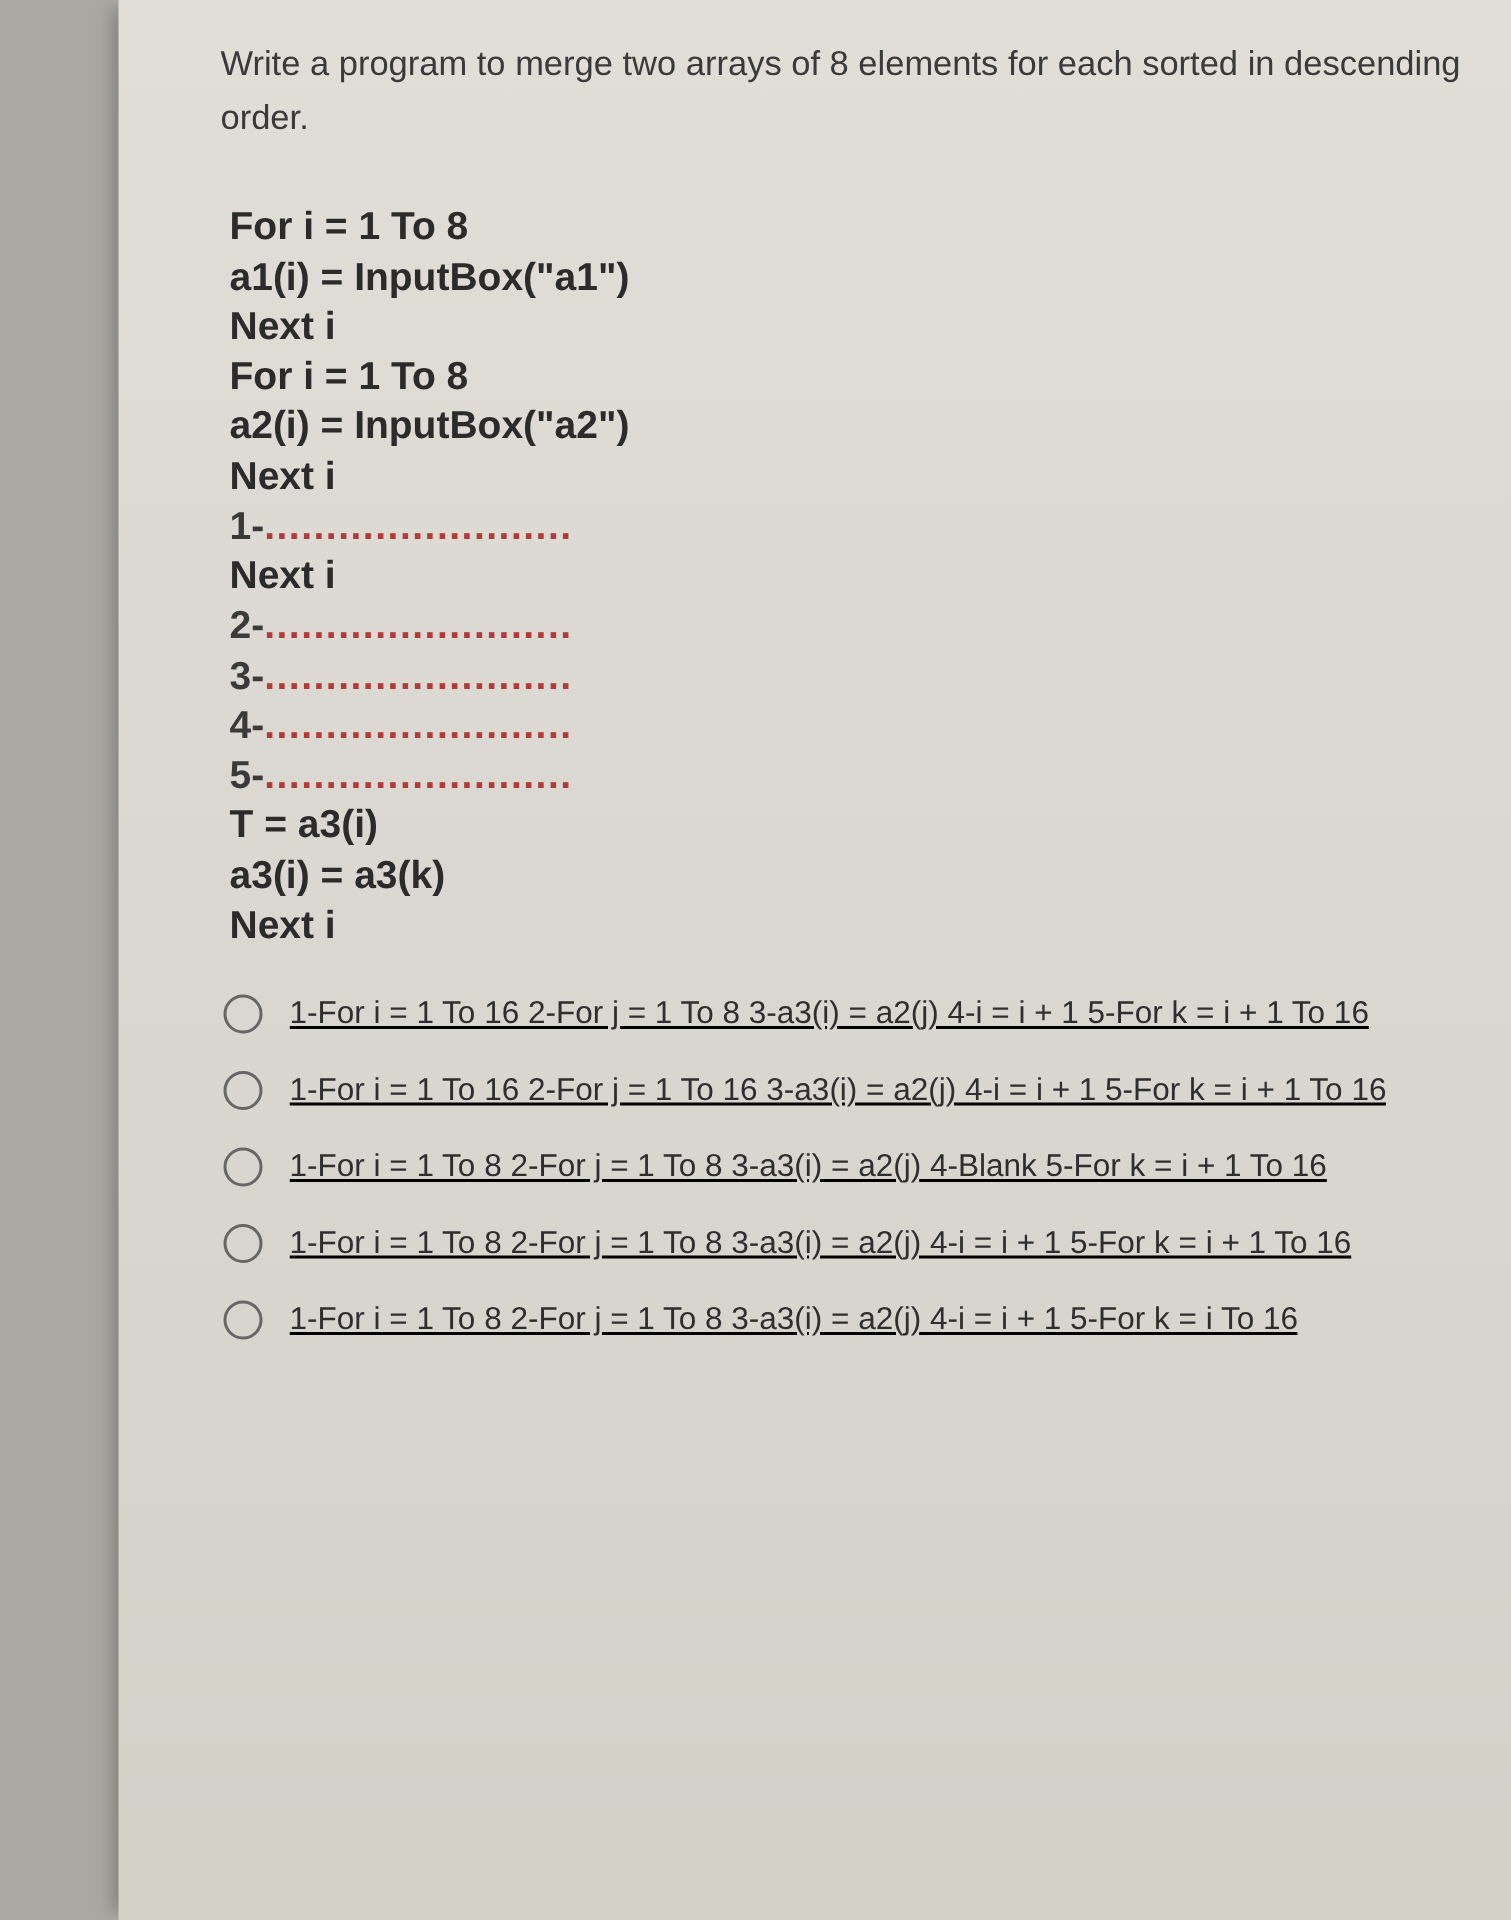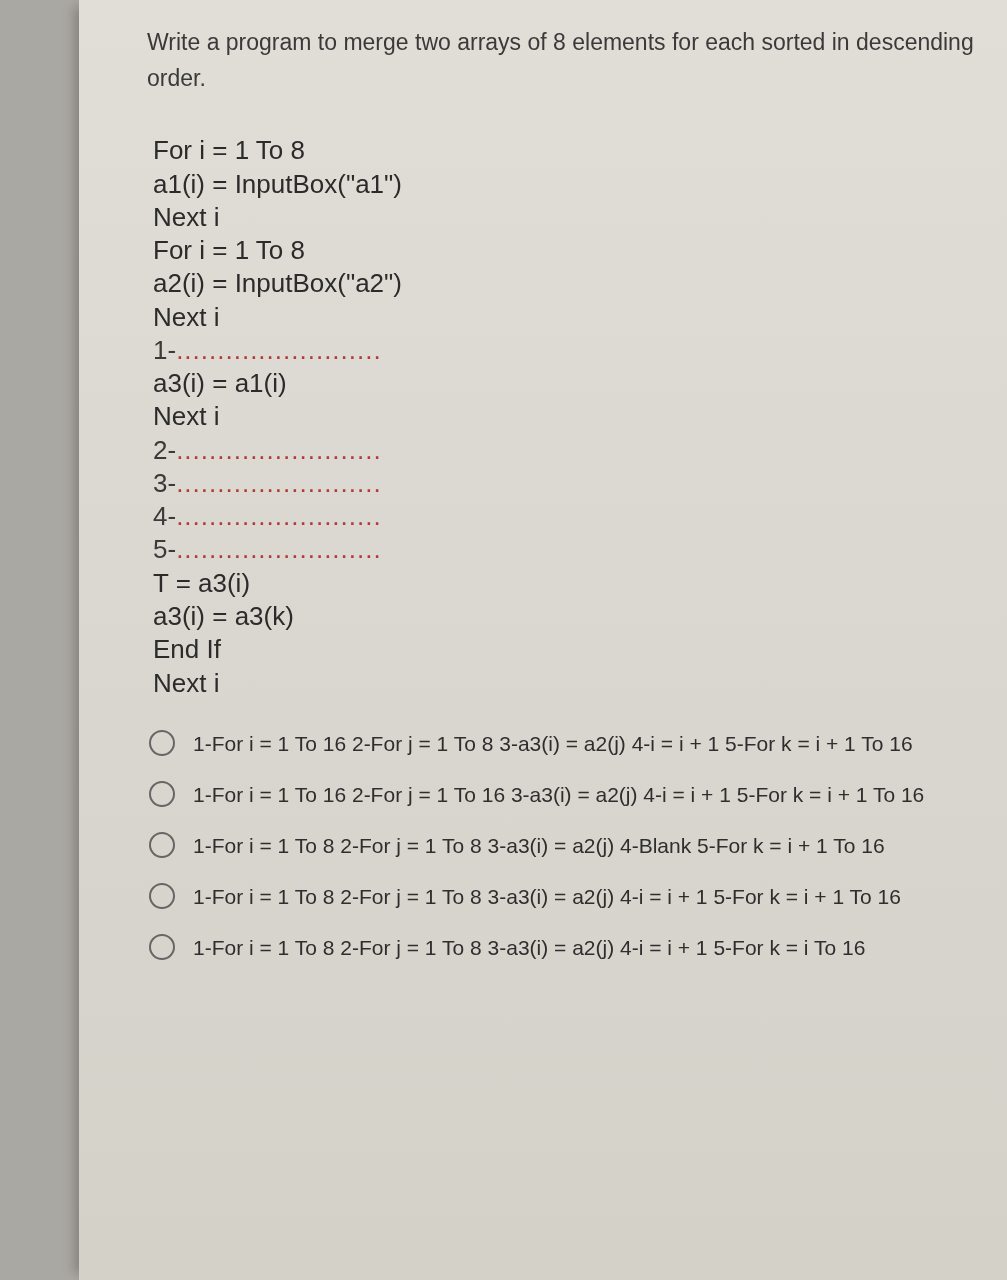--- a/index.html
+++ b/index.html
@@ -27,33 +27,34 @@
     line-height: 1.55;
     margin-bottom: 38px;
   }
   .code {
     font-size: 26px;
     color: #2b2b2b;
     line-height: 1.28;
     margin-left: 6px;
     margin-bottom: 30px;
   }
-  .code .line { white-space: pre; }
+  .code .line { white-space: pre; font-weight: bold; }
   .code .blank-num { color: #3a3a3a; }
   .code .dots { color: #b23a3a; letter-spacing: 1px; }
   .options {
     display: flex;
     flex-direction: column;
     gap: 25px;
     margin-left: 2px;
   }
   .option {
     display: flex;
-    align-items: flex-end;
+    align-items: center;
     gap: 18px;
+    text-decoration: underline;
   }
   .radio {
     flex: 0 0 auto;
     width: 26px;
     height: 26px;
     border: 2.5px solid #666;
     border-radius: 50%;
     background: transparent;
   }
   .option-text {
@@ -71,29 +72,27 @@
   <div class="question">Write a program to merge two arrays of 8 elements for each sorted in descending order.</div>
 
   <div class="code">
     <div class="line">For i = 1 To 8</div>
     <div class="line">a1(i) = InputBox("a1")</div>
     <div class="line">Next i</div>
     <div class="line">For i = 1 To 8</div>
     <div class="line">a2(i) = InputBox("a2")</div>
     <div class="line">Next i</div>
     <div class="line"><span class="blank-num">1-</span><span class="dots">.........................</span></div>
-    <div class="line">a3(i) = a1(i)</div>
     <div class="line">Next i</div>
     <div class="line"><span class="blank-num">2-</span><span class="dots">.........................</span></div>
     <div class="line"><span class="blank-num">3-</span><span class="dots">.........................</span></div>
     <div class="line"><span class="blank-num">4-</span><span class="dots">.........................</span></div>
     <div class="line"><span class="blank-num">5-</span><span class="dots">.........................</span></div>
     <div class="line">T = a3(i)</div>
     <div class="line">a3(i) = a3(k)</div>
-    <div class="line">End If</div>
     <div class="line">Next i</div>
   </div>
 
   <div class="options">
     <div class="option">
       <div class="radio"></div>
       <div class="option-text">1-For i = 1 To 16 2-For j = 1 To 8 3-a3(i) = a2(j) 4-i = i + 1 5-For k = i + 1 To 16</div>
     </div>
     <div class="option">
       <div class="radio"></div>

